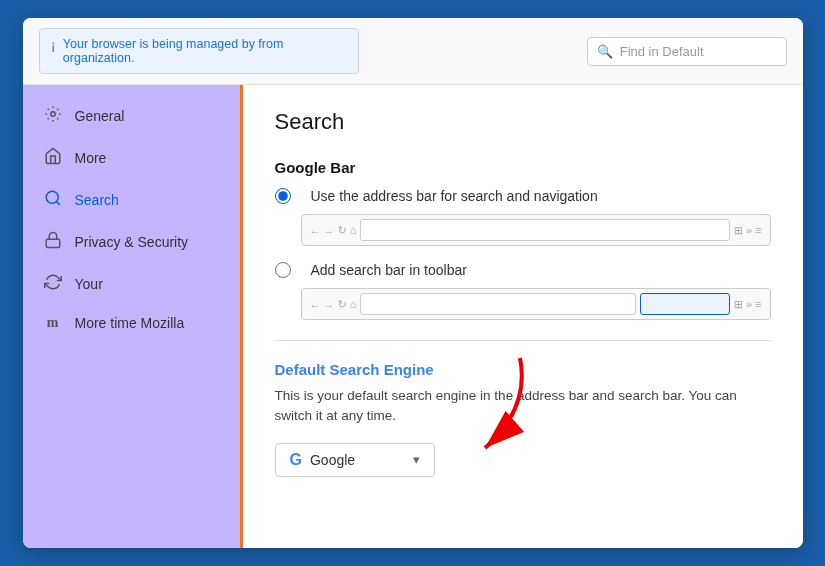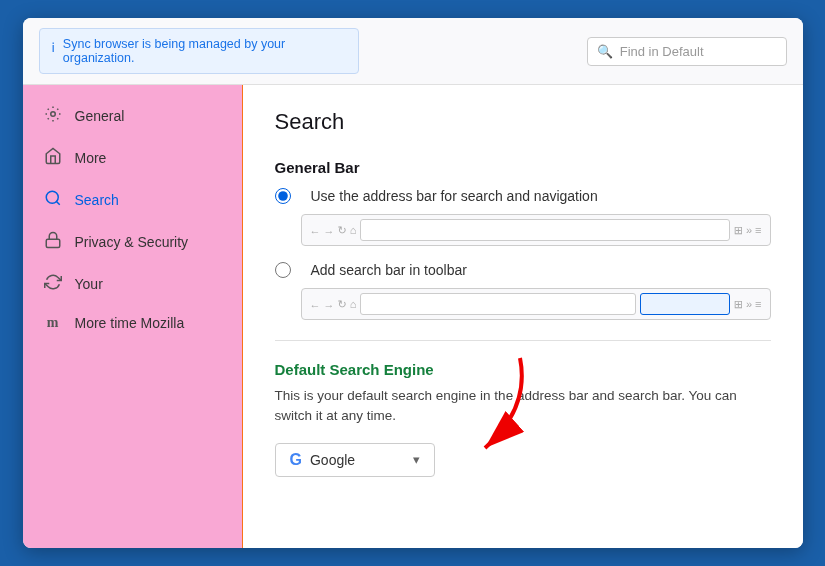--- a/index.html
+++ b/index.html
@@ -60,22 +60,22 @@
       min-width: 200px;
       background: #fff;
     }
     .main-content {
       display: flex;
       flex: 1;
       overflow: hidden;
     }
     .sidebar {
       width: 220px;
-      background: #f9a8d4;
-      border-right: 1px solid #f97316;
+      background: #c4b5fd;
+      border-right: 3px solid #f97316;
       padding: 10px 0;
       flex-shrink: 0;
     }
     .sidebar-item {
       display: flex;
       align-items: center;
       gap: 12px;
       padding: 10px 20px;
       font-size: 14px;
       color: #333;
@@ -167,21 +167,21 @@
       font-size: 11px;
     }
     .divider {
       height: 1px;
       background: #e0e0e0;
       margin: 20px 0;
     }
     .default-engine-title {
       font-size: 15px;
       font-weight: 700;
-      color: #15803d;
+      color: #3b82f6;
       margin-bottom: 8px;
     }
     .default-engine-desc {
       font-size: 13.5px;
       color: #444;
       margin-bottom: 16px;
       line-height: 1.5;
     }
     .google-dropdown {
       display: flex;
@@ -215,21 +215,21 @@
     
   </style>
 </head>
 <body>
 
 <div class="browser-window">
 
   <div class="top-bar">
     <div class="managed-notice">
       <span class="info-icon">ℹ</span>
-      <span>Sync browser is being managed by your organization.</span>
+      <span>Your browser is being managed by from organization.</span>
     </div>
     <div class="find-in-settings">
       <span>🔍</span>
       <span>Find in Default</span>
     </div>
   </div>
 
   <div class="main-content">
 
     <nav class="sidebar">
@@ -282,21 +282,21 @@
       <div class="sidebar-item">
         <span class="icon" style="font-weight:bold;font-size:14px;color:#555;font-family:serif;">m</span>
         <span class="label">More time Mozilla</span>
       </div>
     </nav>
 
     <div class="content-area">
       <h1 class="page-title">Search</h1>
 
       <div>
-        <div class="section-title">General Bar</div>
+        <div class="section-title">Google Bar</div>
 
         <div class="radio-option">
           <input type="radio" name="searchbar" checked="" style="">
           <span>Use the address bar for search and navigation</span>
         </div>
 
         <div class="browser-bar-mockup">
           <div class="browser-bar-nav">
             <span>←</span>
             <span>→</span>

